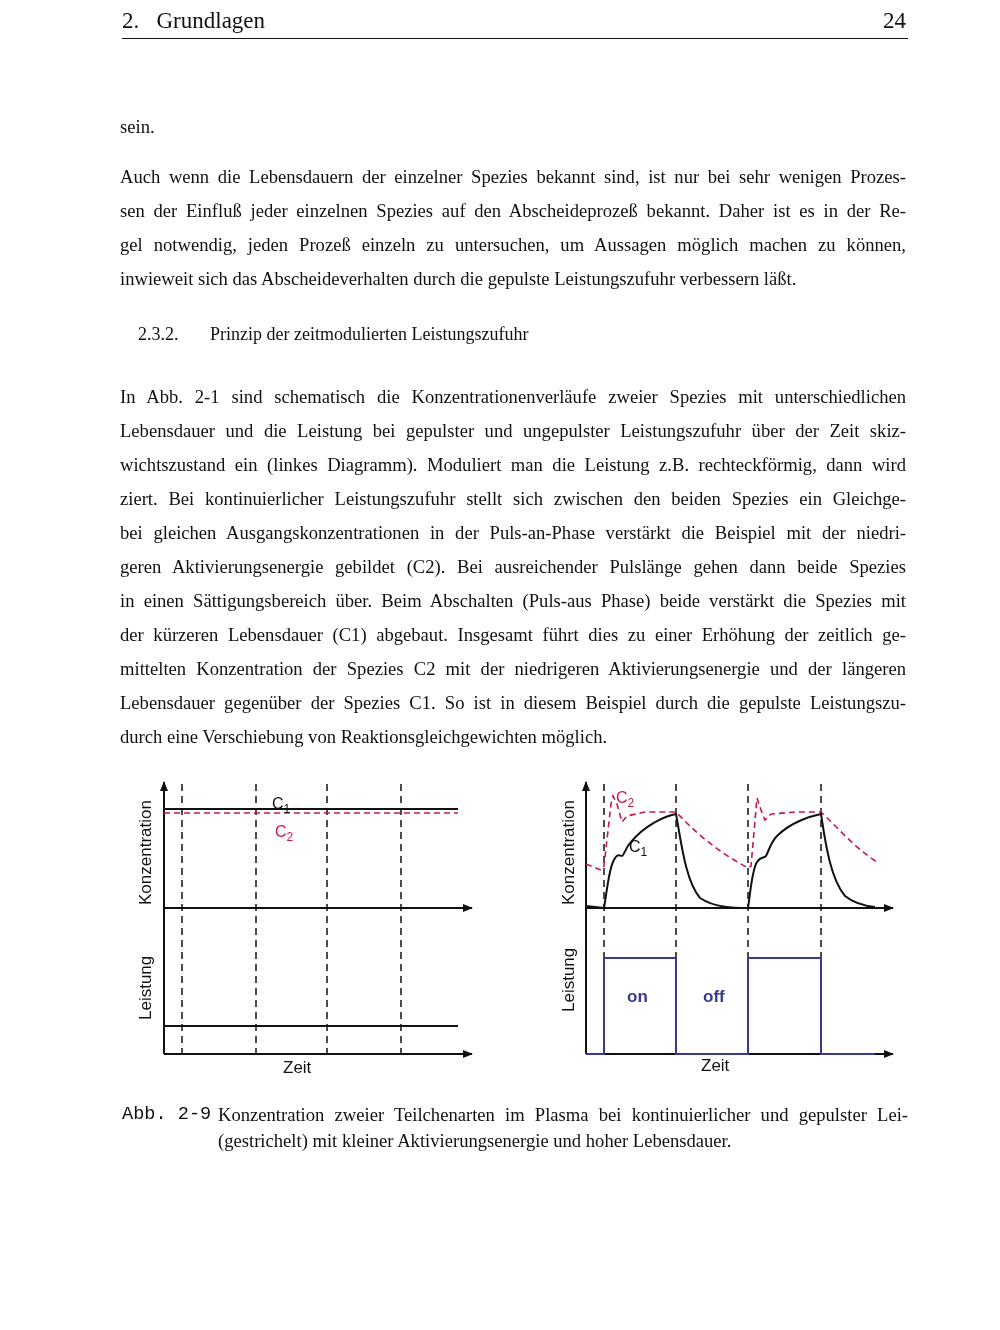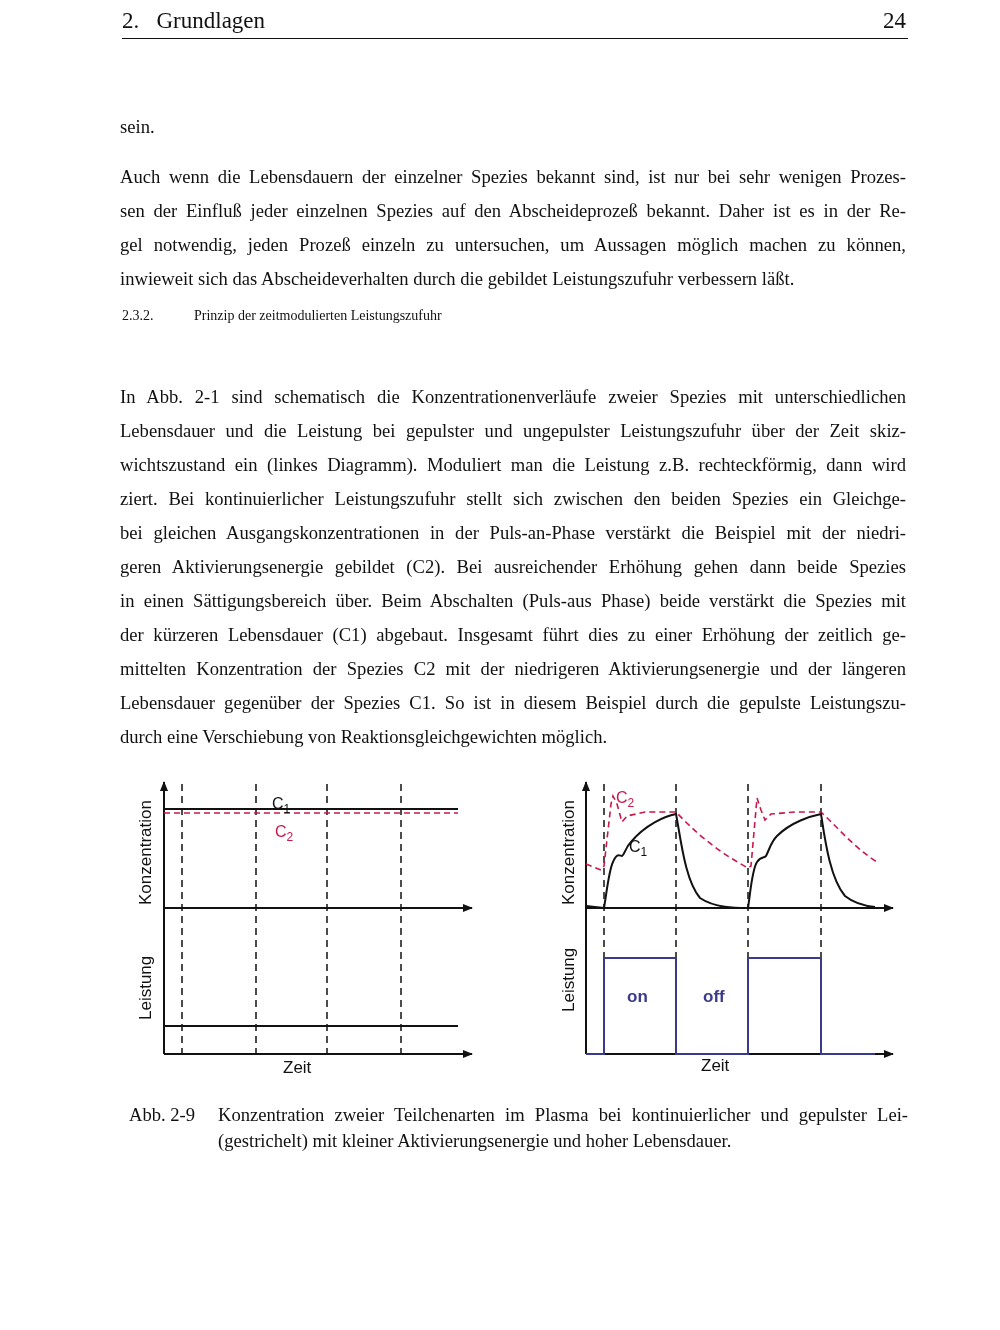--- a/index.html
+++ b/index.html
@@ -6,61 +6,61 @@
   body { width: 1000px; height: 1330px; position: relative; overflow: hidden;
          font-family: "Liberation Serif", "DejaVu Serif", serif; color: #111; }
   .header { position: absolute; left: 122px; top: 4px; width: 786px; height: 34px;
             border-bottom: 1.5px solid #111; font-size: 23px; }
   .header .left { position: absolute; left: 0; top: 4px; }
   .header .right { position: absolute; right: 2px; top: 4px; }
   .para { position: absolute; left: 104px; width: 786px; font-size: 18.6px;
           line-height: 34px; text-align: justify; margin: 16px; }
   .para .line { display: block; text-align: justify; text-align-last: justify; white-space: nowrap; }
   .para .line.last { text-align-last: left; }
-  .section-title { position: absolute; left: 122px; top: 308px; font-size: 14px; margin: 0; font-weight: normal; }
+  .section-title { position: absolute; left: 122px; top: 308px; font-size: 18px; margin: 16px; font-weight: normal; }
   .section-title .num { display: inline-block; width: 72px; }
   .figure { position: absolute; left: 125px; top: 770px; width: 790px; height: 320px; }
   .figure svg { position: absolute; left: 0; top: 0; }
   .svg-text { font-family: "Liberation Sans", "DejaVu Sans", sans-serif; }
   .caption { position: absolute; left: 122px; top: 1102px; width: 786px; font-size: 18.6px; line-height: 26px; }
-  .caption .label { position: absolute; left: 7px; top: 0; }
+  .caption .label { position: absolute; left: 0; top: 0; font-family: Liberation Mono, monospace; }
   .caption .text { position: absolute; left: 96px; width: 690px; }
   .caption .text .line { display: block; text-align: justify; text-align-last: justify; white-space: nowrap; }
   .caption .text .line.last { text-align-last: left; }
 </style>
 </head>
 <body>
 
 <div class="header">
   <span class="left" style="white-space:pre">2.   Grundlagen</span>
   <span class="right">24</span>
 </div>
 
 <p class="para" style="top:94px">
   <span class="line last">sein.</span>
 </p>
 
 <p class="para" style="top:144px">
   <span class="line">Auch wenn die Lebensdauern der einzelner Spezies bekannt sind, ist nur bei sehr wenigen Prozes-</span>
   <span class="line">sen der Einfluß jeder einzelnen Spezies auf den Abscheideprozeß bekannt. Daher ist es in der Re-</span>
   <span class="line">gel notwendig, jeden Prozeß einzeln zu untersuchen, um Aussagen möglich machen zu können,</span>
-  <span class="line last">inwieweit sich das Abscheideverhalten durch die gebildet Leistungszufuhr verbessern läßt.</span>
+  <span class="line last">inwieweit sich das Abscheideverhalten durch die gepulste Leistungszufuhr verbessern läßt.</span>
 </p>
 
 <h2 class="section-title">
   <span class="num">2.3.2.</span><span>Prinzip der zeitmodulierten Leistungszufuhr</span>
 </h2>
 
 <p class="para" style="top:364px">
   <span class="line">In Abb. 2-1 sind schematisch die Konzentrationenverläufe zweier Spezies mit unterschiedlichen</span>
   <span class="line">Lebensdauer und die Leistung bei gepulster und ungepulster Leistungszufuhr über der Zeit skiz-</span>
   <span class="line">wichtszustand ein (linkes Diagramm). Moduliert man die Leistung z.B. rechteckförmig, dann wird</span>
   <span class="line">ziert. Bei kontinuierlicher Leistungszufuhr stellt sich zwischen den beiden Spezies ein Gleichge-</span>
   <span class="line">bei gleichen Ausgangskonzentrationen in der Puls-an-Phase verstärkt die Beispiel mit der niedri-</span>
-  <span class="line">geren Aktivierungsenergie gebildet (C2). Bei ausreichender Erhöhung gehen dann beide Spezies</span>
+  <span class="line">geren Aktivierungsenergie gebildet (C2). Bei ausreichender Pulslänge gehen dann beide Spezies</span>
   <span class="line">in einen Sättigungsbereich über. Beim Abschalten (Puls-aus Phase) beide verstärkt die Spezies mit</span>
   <span class="line">der kürzeren Lebensdauer (C1) abgebaut. Insgesamt führt dies zu einer Erhöhung der zeitlich ge-</span>
   <span class="line">mittelten Konzentration der Spezies C2 mit der niedrigeren Aktivierungsenergie und der längeren</span>
   <span class="line">Lebensdauer gegenüber der Spezies C1. So ist in diesem Beispiel durch die gepulste Leistungszu-</span>
   <span class="line last">durch eine Verschiebung von Reaktionsgleichgewichten möglich.</span>
 </p>
 
 <div class="figure">
   <svg width="790" height="320" viewBox="0 0 790 320">
     <defs>

